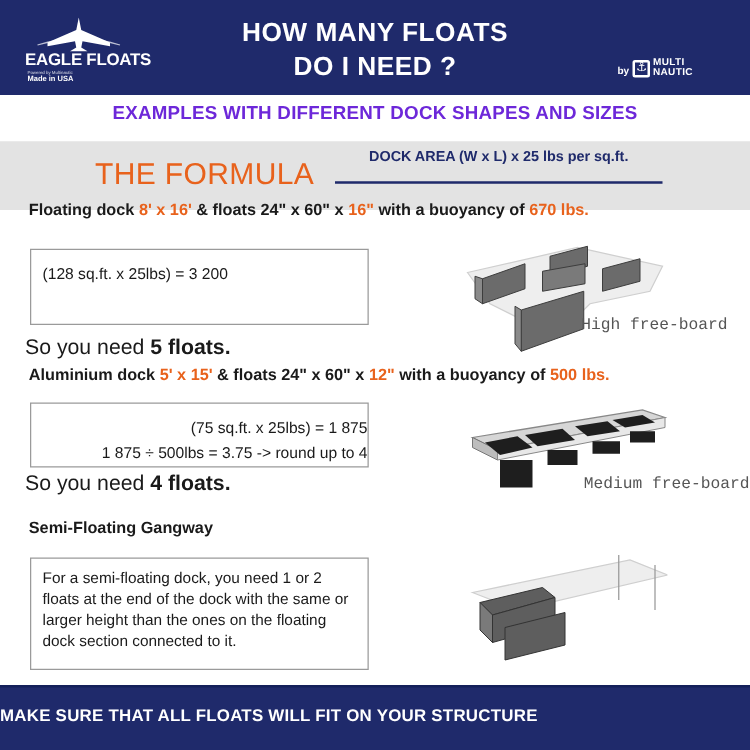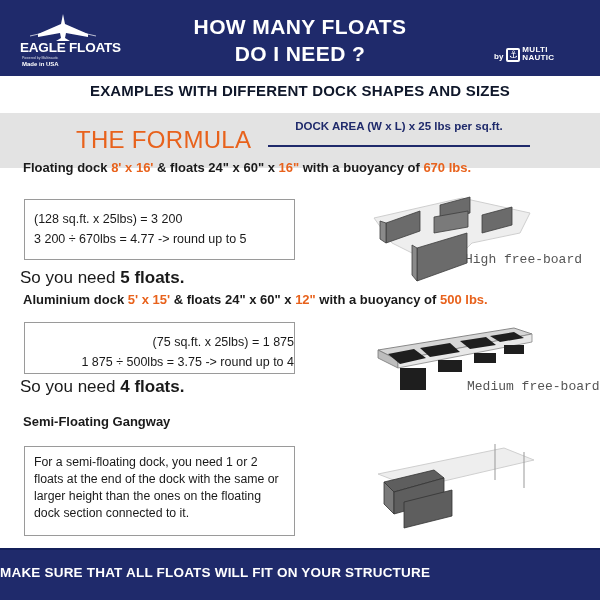--- a/index.html
+++ b/index.html
@@ -13,21 +13,21 @@
   .logo-eagle .tag { position: absolute; left: 2px; top: 42px; font-size: 3.5px; opacity: .8; white-space: nowrap; }
   .logo-eagle .usa { position: absolute; left: 2px; top: 47px; font-size: 6px; font-weight: 700; white-space: nowrap; }
 
   .title { position: absolute; left: 150px; top: 13px; width: 300px; text-align: center; color: #fff; font-weight: 800; font-size: 21px; line-height: 27px; letter-spacing: 0.4px; }
 
   .logo-mn { position: absolute; left: 494px; top: 40px; height: 22px; color: #fff; display: flex; align-items: flex-end; }
   .logo-mn .by { font-size: 8px; font-weight: 700; margin-right: 3px; margin-bottom: 1px; }
   .logo-mn .anchor-box { width: 14px; height: 14px; border: 2px solid #fff; border-radius: 2px; display: flex; align-items: center; justify-content: center; font-size: 10px; line-height: 10px; margin-right: 2px; }
   .logo-mn .mn-text { font-size: 8px; font-weight: 800; line-height: 8px; letter-spacing: 0.3px; }
 
-  .subtitle { position: absolute; left: 0; top: 82px; width: 600px; text-align: center; color: #0f172a; font-weight: 800; font-size: 15px; letter-spacing: 0.2px; }
+  .subtitle { position: absolute; left: 0; top: 82px; width: 600px; text-align: center; color: #6d28d9; font-weight: 800; font-size: 15px; letter-spacing: 0.2px; }
 
   .formula-band { position: absolute; left: 0; top: 113px; width: 600px; height: 55px; background: #e3e3e3; }
   .formula-label { position: absolute; left: 76px; top: 13px; color: #e8621c; font-weight: 400; font-size: 24px; letter-spacing: 0.3px; }
   .formula-frac { position: absolute; left: 268px; top: 7px; width: 262px; text-align: center; color: #1f2a6b; }
   .formula-num { font-size: 11.5px; font-weight: 600; padding-bottom: 13px; border-bottom: 2px solid #1f2a6b; }
   .formula-den { font-size: 11.5px; font-weight: 600; padding-top: 4px; }
 
   .ex-heading { position: absolute; left: 23px; font-weight: 700; font-size: 13px; white-space: nowrap; }
   .hl { color: #e8621c; }
 
@@ -77,21 +77,20 @@
   <div class="formula-frac">
     <div class="formula-num">DOCK AREA (W x L) x 25 lbs per sq.ft.</div>
   </div>
 </div>
 
 <div class="ex-heading" style="top:160px;">
   <span>Floating dock </span><span class="hl">8' x 16'</span><span> &amp; floats 24" x 60" x </span><span class="hl">16"</span><span> with a buoyancy of </span><span class="hl">670 lbs.</span>
 </div>
 <div class="calc-box" style="top:199px; height:61px;">
   <div>(128 sq.ft. x 25lbs) = 3 200</div>
-  <div>3 200 ÷ 670lbs = 4.77 -&gt; round up to 5</div>
 </div>
 <div class="result" style="top:268px;">
   <span>So you need </span><b>5 floats.</b>
 </div>
 <div class="img-area" style="left:372px; top:193px; width:160px; height:95px;">
   <svg width="160" height="95" viewBox="0 0 160 95">
     <polygon points="2,25 90,5 158,20 148,40 100,50 90,60 60,70 20,50" fill="#eeeeee" stroke="#cfcfcf" stroke-width="1"></polygon>
     <g fill="#6b6b6b" stroke="#3d3d3d" stroke-width="0.8">
       <polygon points="14,30 48,18 48,38 14,50"></polygon>
         <polygon points="14,30 8,28 8,46 14,50" fill="#8a8a8a"></polygon>

